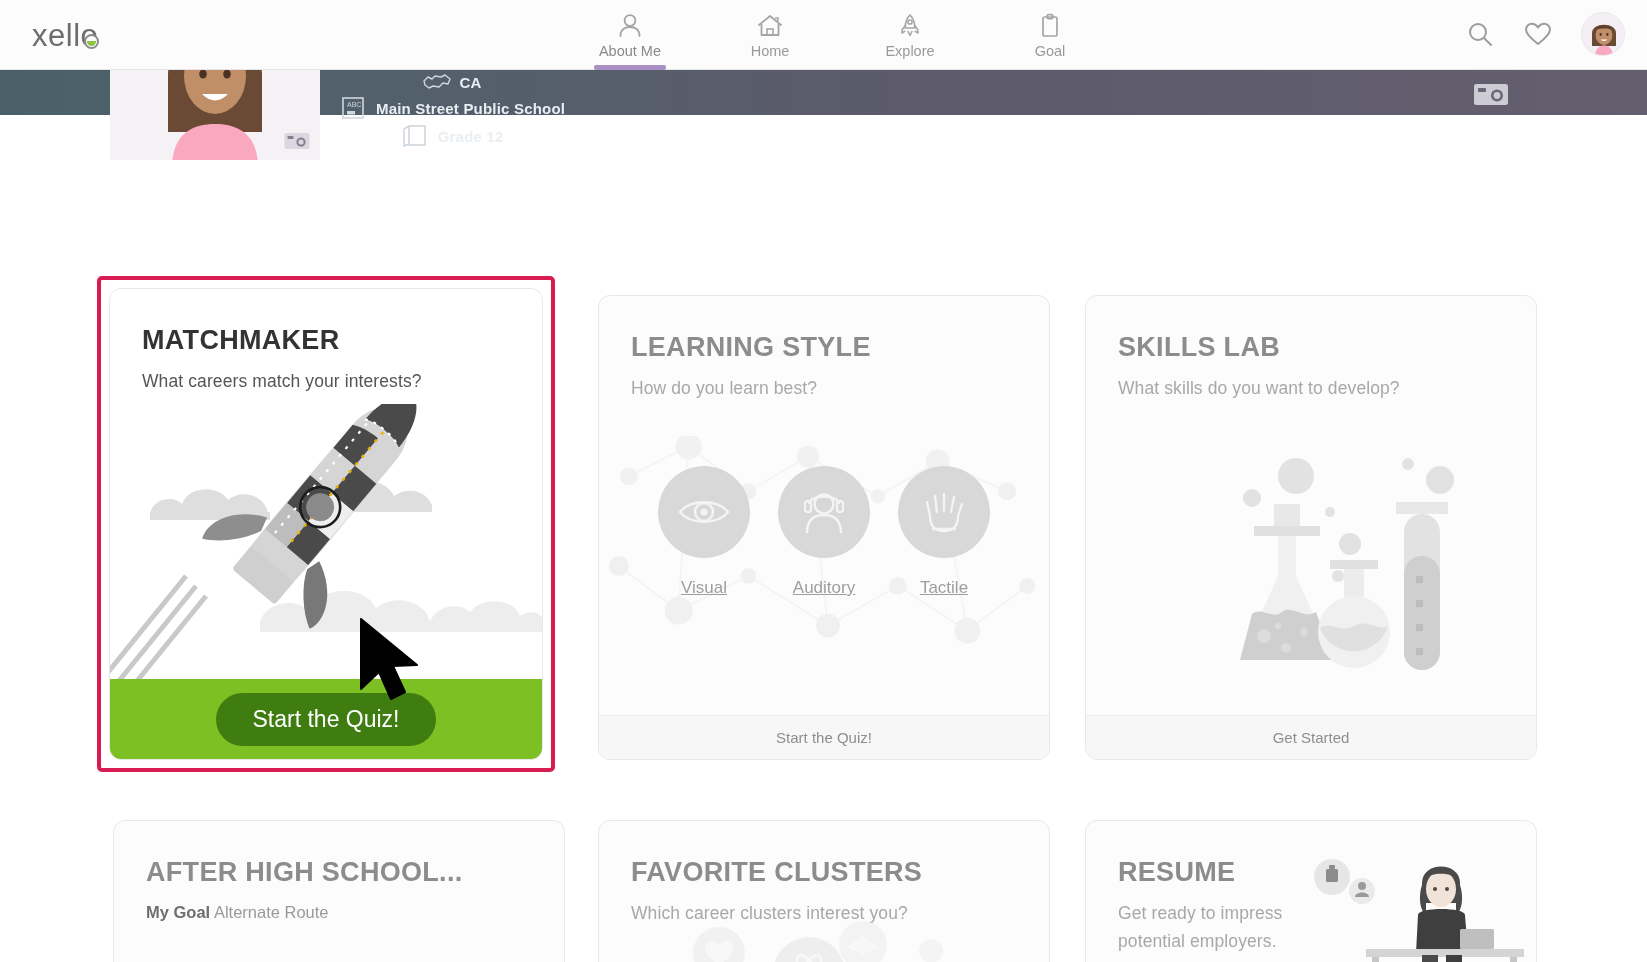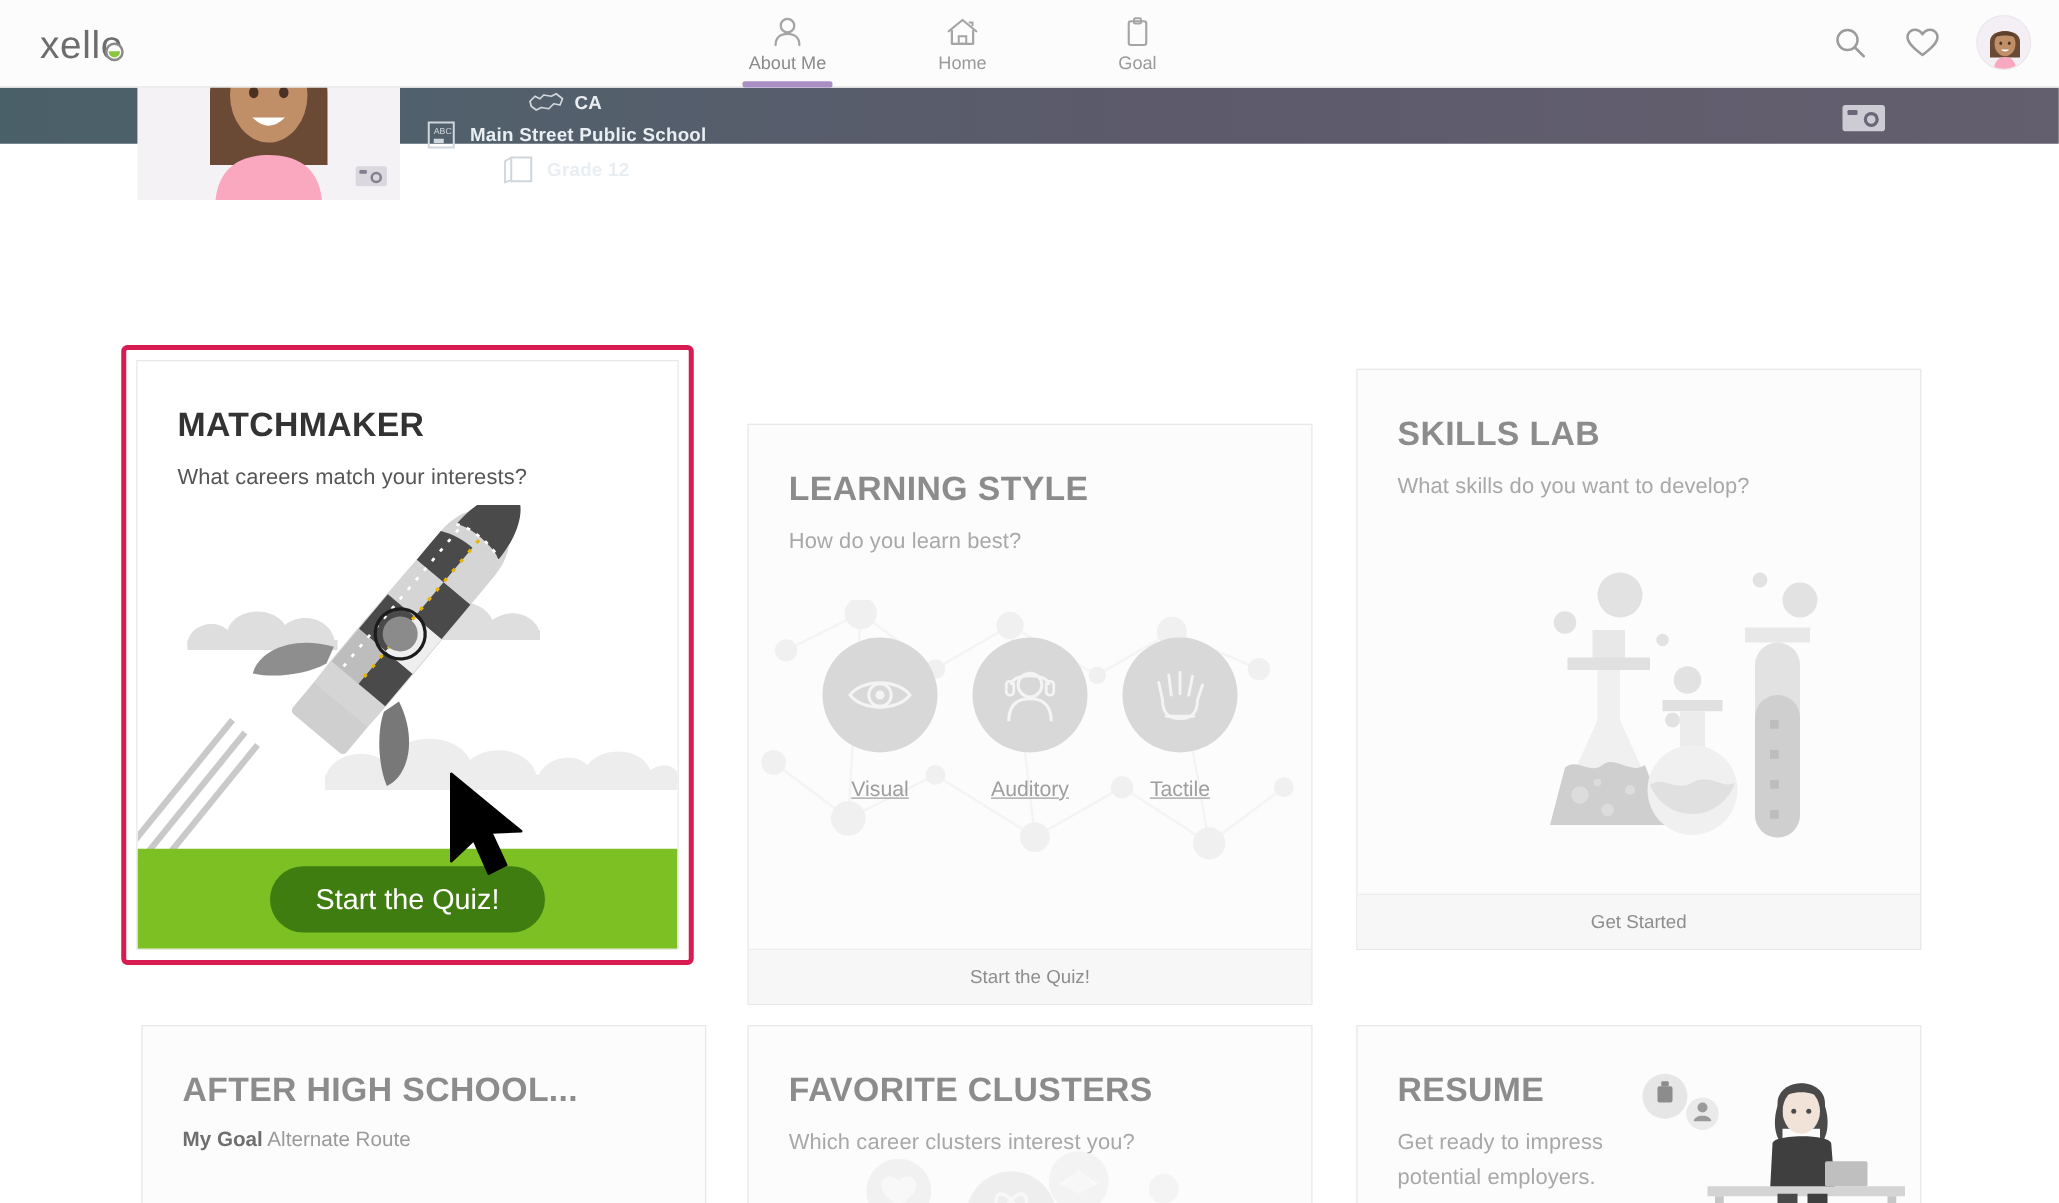--- a/index.html
+++ b/index.html
@@ -106,21 +106,21 @@
   .main {
     position: absolute; top: 115px; left: 0;
     width: 1647px; height: 847px;
     background: #ffffff;
   }
 
   .card {
     position: absolute;
     background: #fcfcfc;
     border: 1px solid #e8e8e8;
-    border-radius: 0;
+    border-radius: 12px;
     overflow: hidden;
   }
   .card-body { position: relative; width: 100%; height: 100%; }
   .card-title {
     position: absolute; left: 32px; top: 36px;
     font-size: 27px; font-weight: bold; letter-spacing: .3px;
     color: #333;
   }
   .card-sub {
     position: absolute; left: 32px; top: 82px;
@@ -157,21 +157,21 @@
     cursor: pointer;
   }
   .mm-btn {
     background: #3f7d10; color: #ffffff;
     font-size: 23px; border-radius: 30px;
     padding: 13px 36px; border: none; cursor: pointer;
     font-family: "Liberation Sans", sans-serif;
   }
 
   
-  #card-learning { left: 598px; top: 180px; width: 452px; height: 465px; margin-top: 44px; }
+  #card-learning { left: 598px; top: 180px; width: 452px; height: 465px; }
   #card-skills   { left: 1085px; top: 180px; width: 452px; height: 465px; }
   #card-after    { left: 113px; top: 705px; width: 452px; height: 240px; }
   #card-clusters { left: 598px; top: 705px; width: 452px; height: 240px; }
   #card-resume   { left: 1085px; top: 705px; width: 452px; height: 240px; }
 
   
   .ls-wrap { position: absolute; left: 0; top: 170px; width: 100%; display: flex; justify-content: center; gap: 28px; }
   .ls-item { display: flex; flex-direction: column; align-items: center; }
   .ls-circle {
     width: 92px; height: 92px; border-radius: 50%;
@@ -225,20 +225,32 @@
         <svg width="30" height="27" viewBox="0 0 30 27">
           <path d="M4 13 L15 4 L26 13" fill="none" stroke="#a5a5a5" stroke-width="1.8" stroke-linecap="round" stroke-linejoin="round"></path>
           <path d="M6.5 12 L6.5 23 L23.5 23 L23.5 12" fill="none" stroke="#a5a5a5" stroke-width="1.8" stroke-linejoin="round"></path>
           <rect x="12" y="17" width="6" height="6" fill="none" stroke="#a5a5a5" stroke-width="1.6"></rect>
           <path d="M20 6 L23 6 L23 9" fill="none" stroke="#a5a5a5" stroke-width="1.6"></path>
         </svg>
       </span>
       <span class="nav-label">Home</span>
     </div>
 
+    <div class="nav-item">
+      <span class="nav-icon">
+        <svg width="30" height="27" viewBox="0 0 30 27">
+          <path d="M15 3 C18.6 6.5 19.8 11.5 19.8 16 L10.2 16 C10.2 11.5 11.4 6.5 15 3 Z" fill="none" stroke="#a5a5a5" stroke-width="1.7" stroke-linejoin="round"></path>
+          <circle cx="15" cy="10" r="2.1" fill="none" stroke="#a5a5a5" stroke-width="1.5"></circle>
+          <path d="M10.2 13.5 L7 18 L7 21 L10.2 19" fill="none" stroke="#a5a5a5" stroke-width="1.5" stroke-linejoin="round"></path>
+          <path d="M19.8 13.5 L23 18 L23 21 L19.8 19" fill="none" stroke="#a5a5a5" stroke-width="1.5" stroke-linejoin="round"></path>
+          <path d="M12.8 19 L15 23.5 L17.2 19" fill="none" stroke="#a5a5a5" stroke-width="1.5" stroke-linejoin="round"></path>
+        </svg>
+      </span>
+      <span class="nav-label">Explore</span>
+    </div>
 
     <div class="nav-item">
       <span class="nav-icon">
         <svg width="30" height="27" viewBox="0 0 30 27">
           <rect x="8" y="5" width="14" height="19" rx="1.8" fill="none" stroke="#a5a5a5" stroke-width="1.7"></rect>
           <rect x="12.2" y="2.6" width="5.6" height="4.2" rx="1.2" fill="none" stroke="#a5a5a5" stroke-width="1.6"></rect>
         </svg>
       </span>
       <span class="nav-label">Goal</span>
     </div>

